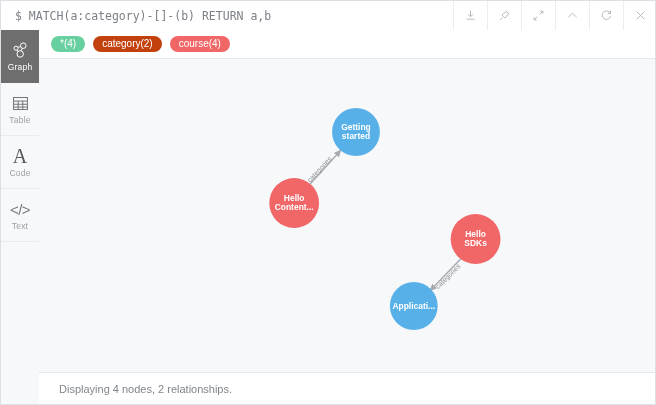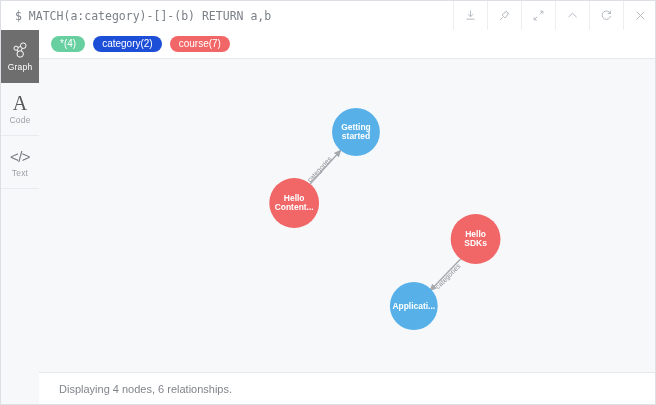--- a/index.html
+++ b/index.html
@@ -251,41 +251,54 @@
           <circle cx="5.6" cy="8.0" r="2.3"></circle>
           <circle cx="10.2" cy="14.4" r="3.6"></circle>
           <path d="M8.0 7.0 L10.8 6.0"></path>
           <path d="M6.6 10.0 L8.4 12.0"></path>
           <path d="M12.4 8.2 L11.4 10.9"></path>
         </svg>
       </span>
       <span class="si-label">Graph</span>
     </div>
 
+    <div class="side-item">
+      <span class="si-icon">
+        <svg width="17" height="15" viewBox="0 0 18 16" fill="none" stroke="#76797d" stroke-width="1.1">
+          <rect x="1.6" y="1.6" width="14.8" height="12.8"></rect>
+          <path d="M1.6 5.4 L16.4 5.4"></path>
+            <path d="M1.6 8.8 L16.4 8.8"></path>
+            <path d="M1.6 11.8 L16.4 11.8"></path>
+          <path d="M6.5 5.4 L6.5 14.4"></path>
+            <path d="M11.4 5.4 L11.4 14.4"></path>
+        </svg>
+      </span>
+      <span class="si-label">Table</span>
+    </div>
 
     <div class="side-item">
       <span class="si-icon">
         <span class="si-text-glyph">A</span>
       </span>
       <span class="si-label">Code</span>
     </div>
 
     <div class="side-item">
       <span class="si-icon">
         <span class="si-code-glyph">&lt;/&gt;</span>
       </span>
       <span class="si-label">Text</span>
     </div>
 
   </div>
 
   <div class="pillbar">
     <span class="pill" style="background:#68cfa0">*(4)</span>
-    <span class="pill" style="background:#1d4ed8">category(2)</span>
-    <span class="pill" style="background:#f16667">course(7)</span>
+    <span class="pill" style="background:#c2410c">category(2)</span>
+    <span class="pill" style="background:#f16667">course(4)</span>
   </div>
 
   <div class="canvas">
     <svg viewBox="0 0 618 313" preserveAspectRatio="none">
       <defs>
         <marker id="arrow" markerWidth="6" markerHeight="6" refX="5" refY="3" orient="auto">
           <path d="M0,0.6 L5.4,3 L0,5.4 Z" fill="#a5a9ae"></path>
         </marker>
       </defs>
 
@@ -319,16 +332,16 @@
 
       <g>
         <circle cx="376" cy="247" r="24" fill="#57b1e8"></circle>
         <text class="node-label" x="376" y="250" text-anchor="middle">Applicati...</text>
       </g>
 
     </svg>
   </div>
 
   <div class="statusbar">
-    <span class="status-text">Displaying 4 nodes, 6 relationships.</span>
+    <span class="status-text">Displaying 4 nodes, 2 relationships.</span>
   </div>
 
 </div>
 
 </body></html>

